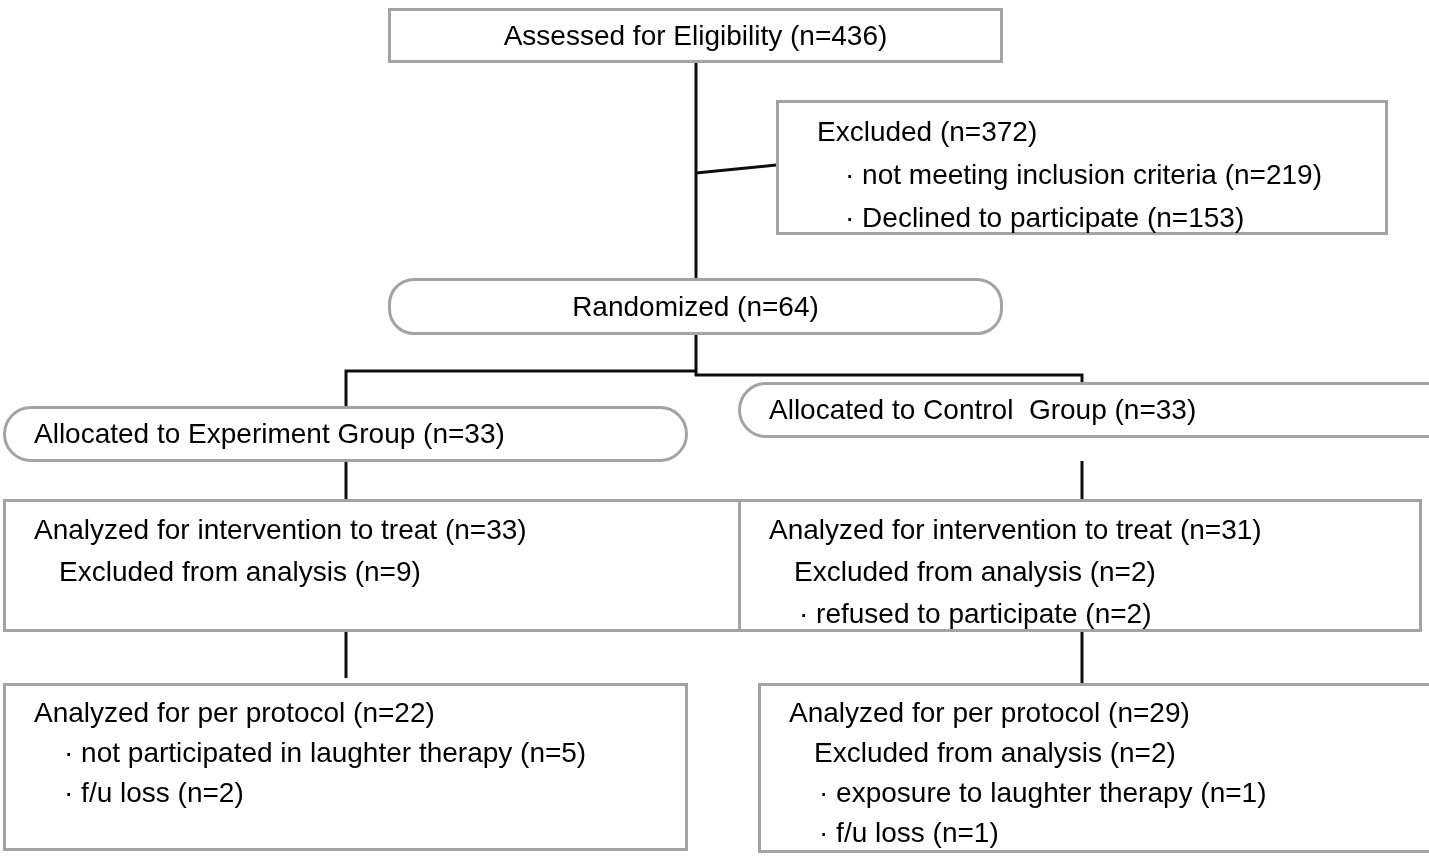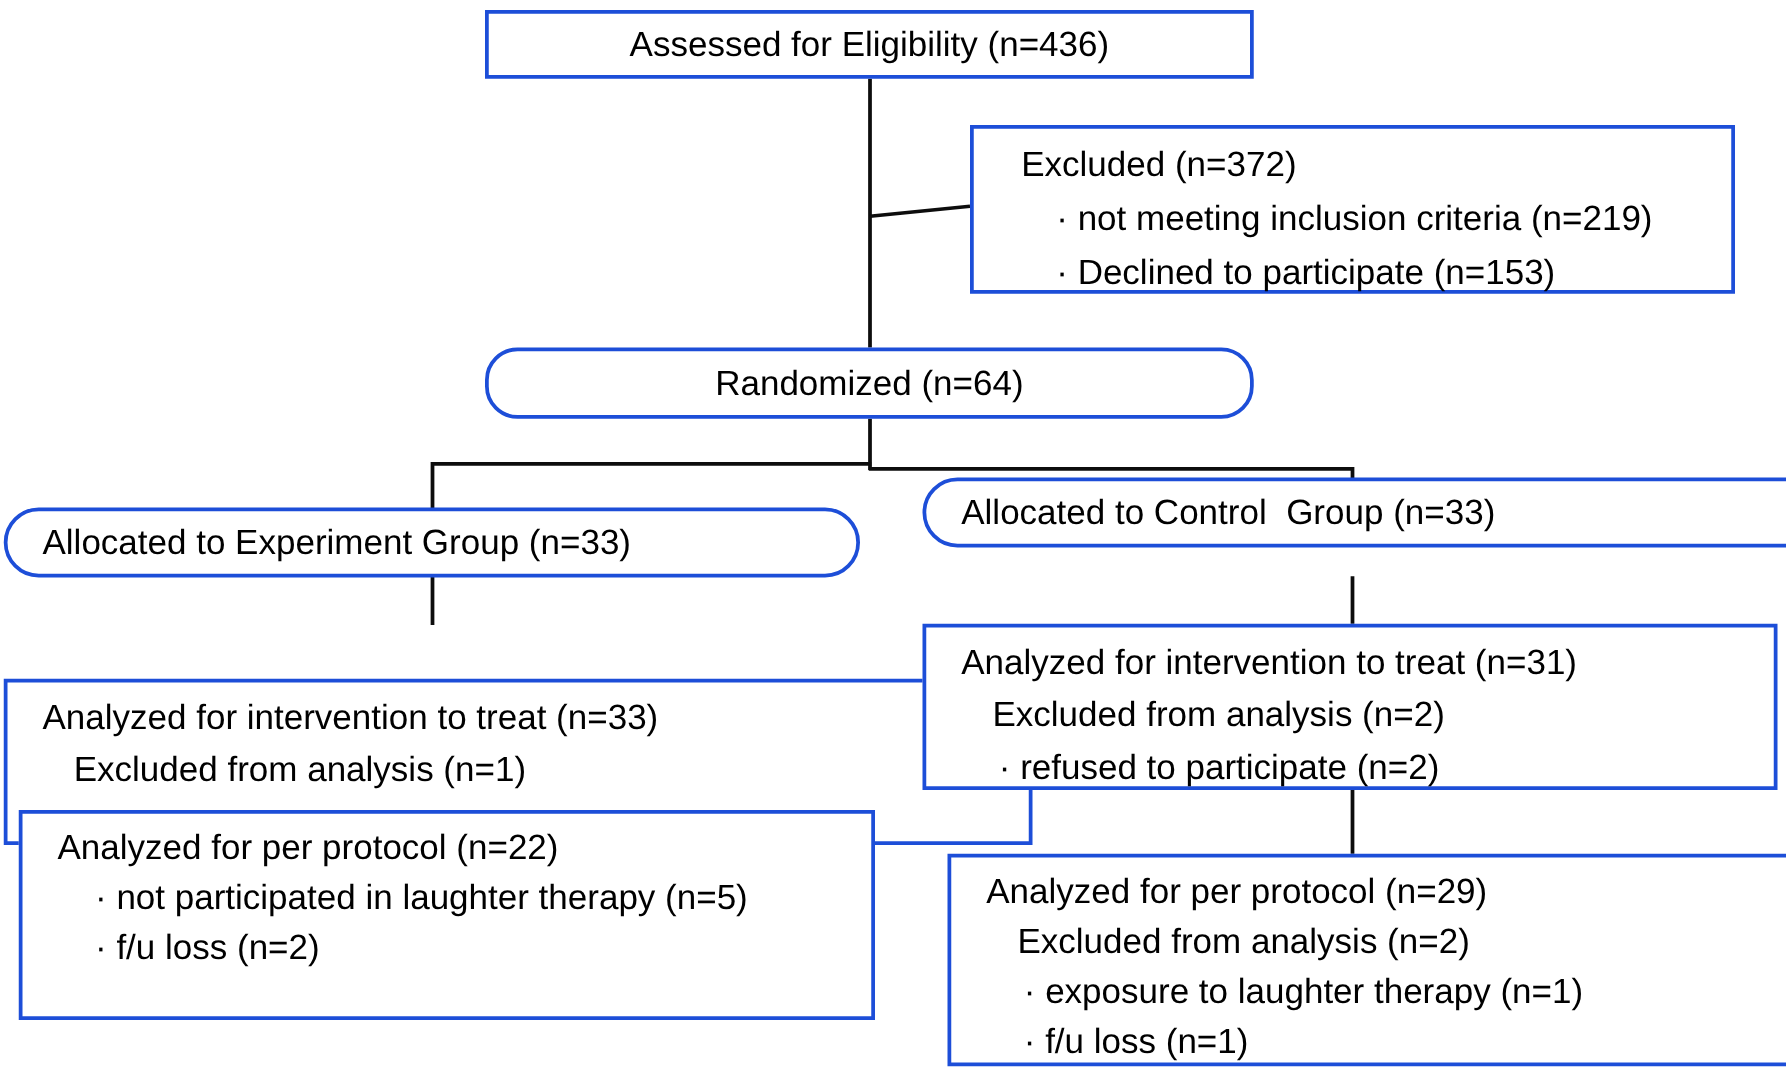--- a/index.html
+++ b/index.html
@@ -18,21 +18,21 @@
     left: 0; top: 0;
     width: 1429px; height: 861px;
   }
   .connectors line, .connectors polyline {
     stroke: #0d0d0d;
     stroke-width: 3;
     fill: none;
   }
   .box {
     position: absolute;
-    border: 3px solid #1d4ed8;
+    border: 3px solid #a3a3a3;
     background: #ffffff;
     font-size: 28px;
   }
   .box.center {
     display: flex;
     align-items: center;
     justify-content: center;
   }
   .box.single-left {
     display: flex;
@@ -87,32 +87,32 @@
   </div>
 
   <div class="box single-left" style="left:3px; top:406px; width:685px; height:56px;">
     <span class="line l0">Allocated to Experiment Group (n=33)</span>
   </div>
 
   <div class="box single-left" style="left:738px; top:382px; width:748px; height:56px;">
     <span class="line l0">Allocated to Control  Group (n=33)</span>
   </div>
 
-  <div class="box ml" style="left:3px; top:499px; width:823px; height:133px;margin-top:44px;">
+  <div class="box ml" style="left:3px; top:499px; width:823px; height:133px;">
     <div class="line l0">Analyzed for intervention to treat (n=33)</div>
-    <div class="line l1">Excluded from analysis (n=1)</div>
+    <div class="line l1">Excluded from analysis (n=9)</div>
   </div>
 
   <div class="box ml" style="left:738px; top:499px; width:684px; height:133px;">
     <div class="line l0">Analyzed for intervention to treat (n=31)</div>
     <div class="line l1">Excluded from analysis (n=2)</div>
     <div class="line l2">· refused to participate (n=2)</div>
   </div>
 
-  <div class="box ml pp" style="left:3px; top:648px; width:685px; height:168px;margin-left:12px;">
+  <div class="box ml pp" style="left:3px; top:683px; width:685px; height:168px;">
     <div class="line l0">Analyzed for per protocol (n=22)</div>
     <div class="line l2">· not participated in laughter therapy (n=5)</div>
     <div class="line l2">· f/u loss (n=2)</div>
   </div>
 
   <div class="box ml pp" style="left:758px; top:683px; width:684px; height:170px;">
     <div class="line l0">Analyzed for per protocol (n=29)</div>
     <div class="line l1">Excluded from analysis (n=2)</div>
     <div class="line l2">· exposure to laughter therapy (n=1)</div>
     <div class="line l2">· f/u loss (n=1)</div>

